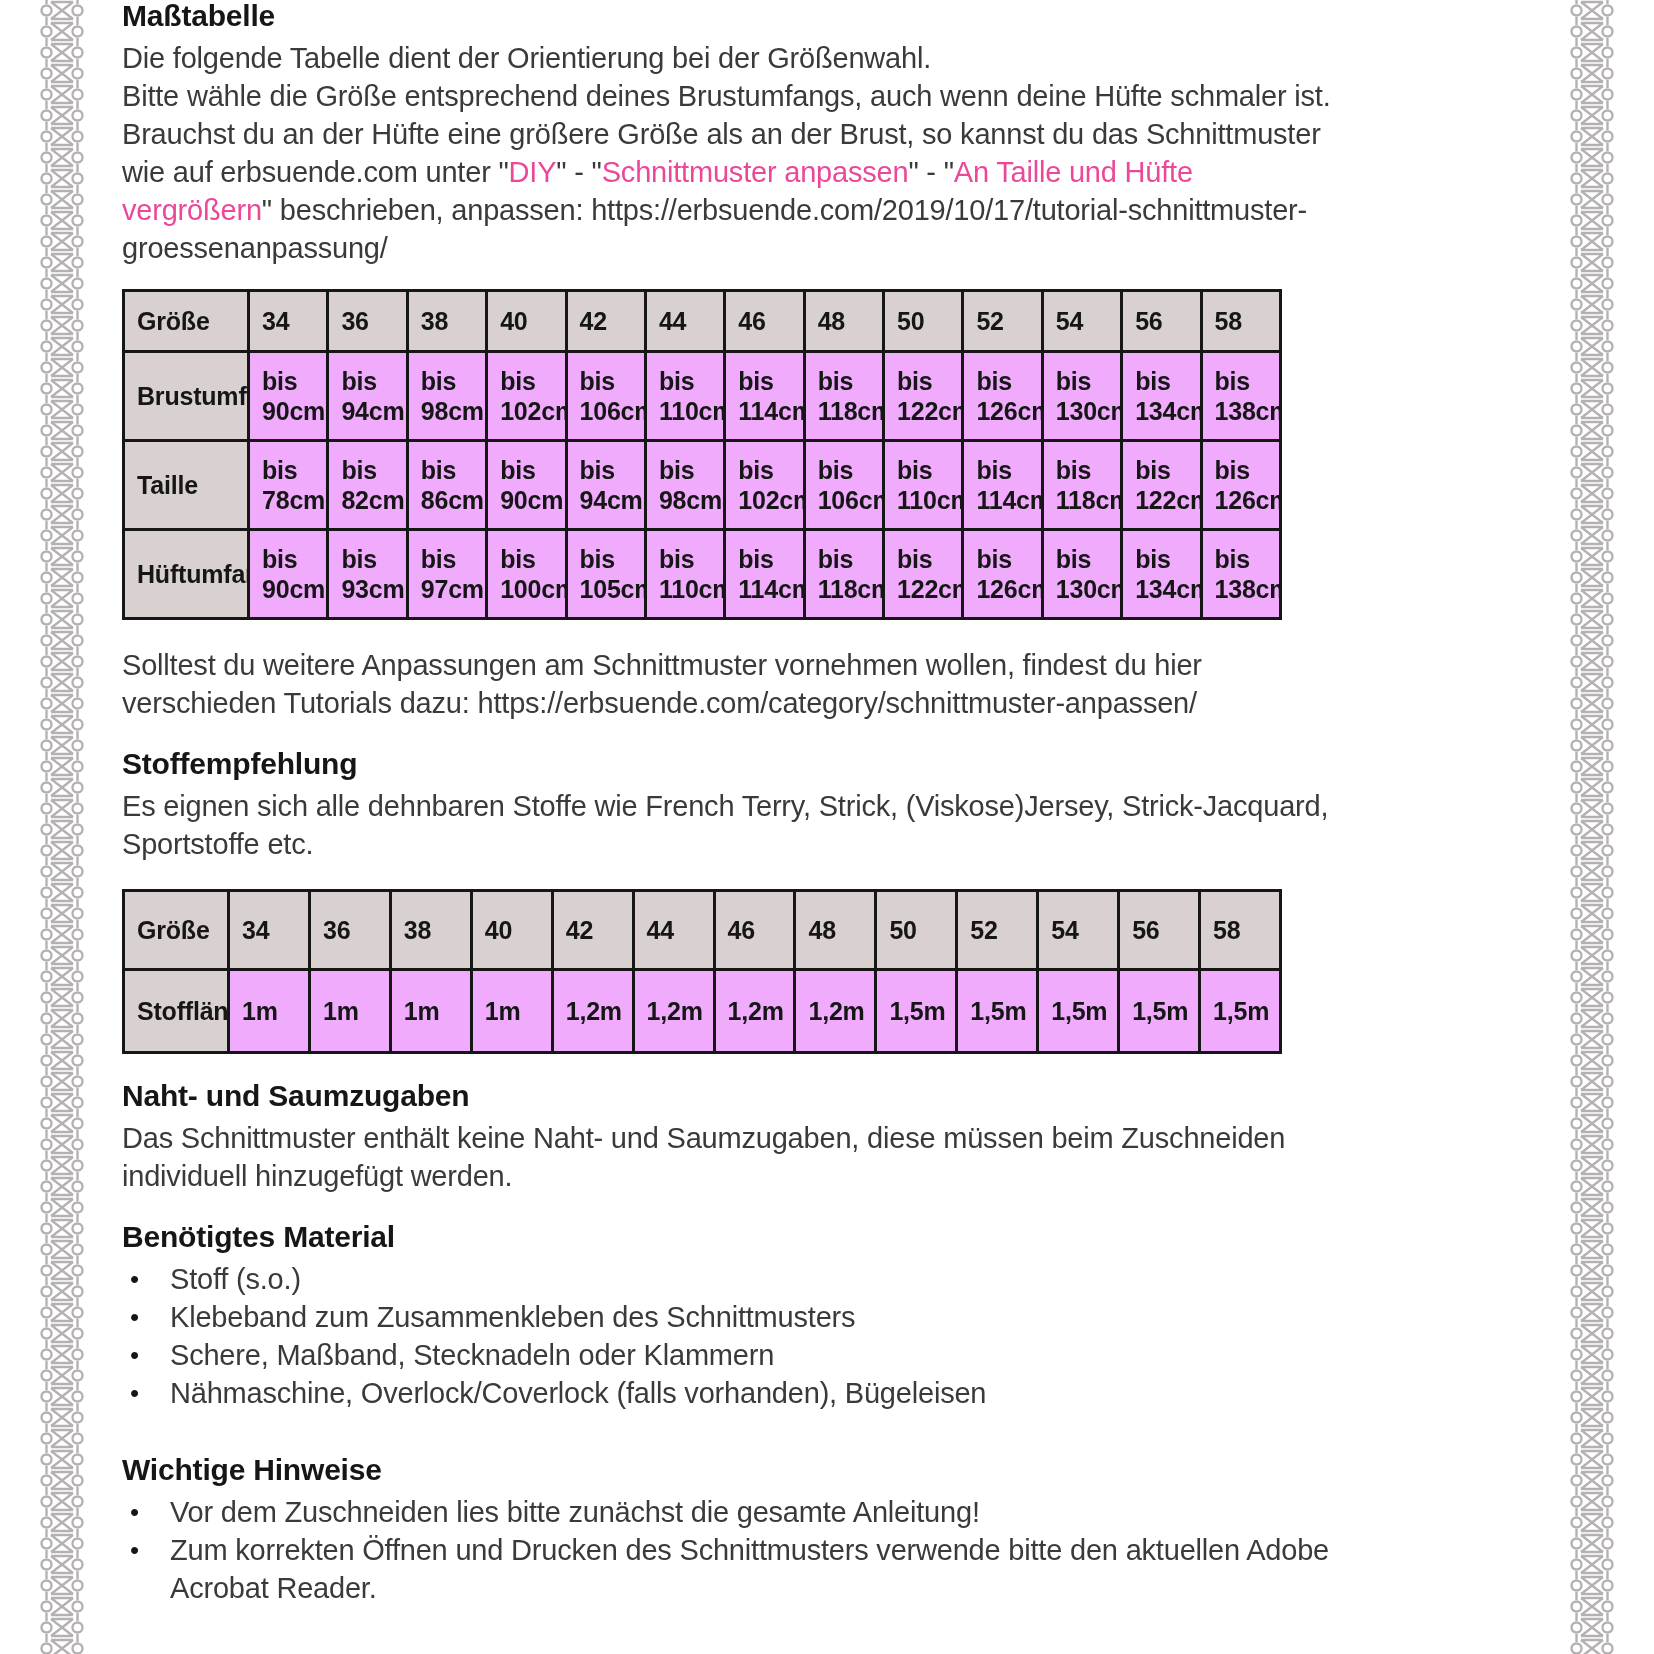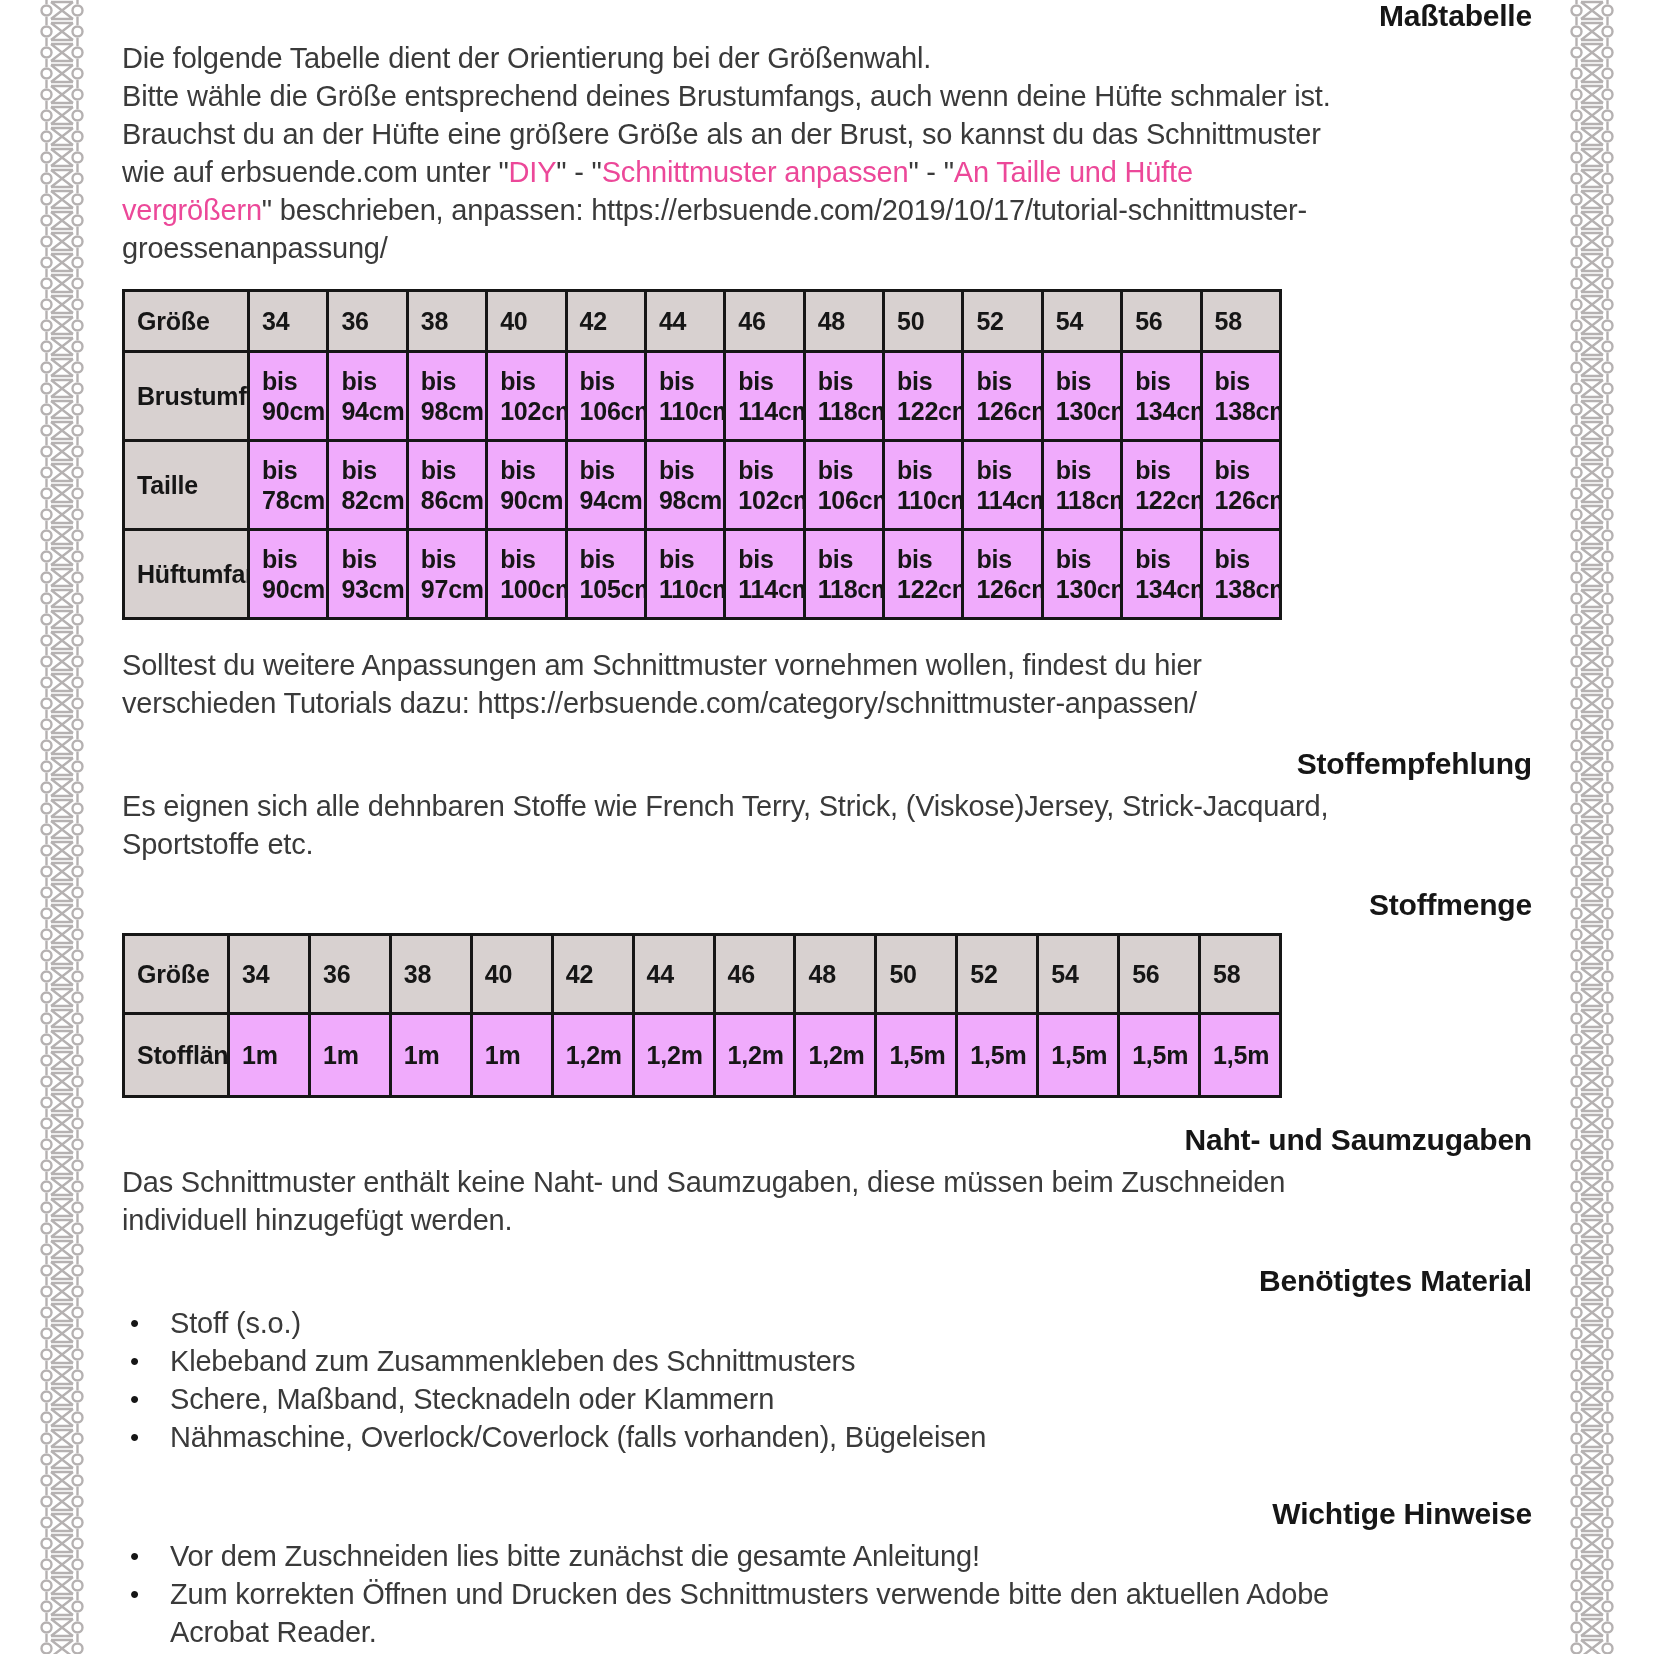--- a/index.html
+++ b/index.html
@@ -11,21 +11,21 @@
   }
   .strip { position:absolute; top:0; }
   .strip-left  { left:40px; }
   .strip-right { left:1570px; }
 
   .content { position:absolute; left:122px; top:0; width:1410px; }
 
   h2 {
     margin:0 0 7px 0;
     font-size:30px; line-height:32px; font-weight:700;
-    color:#161616; letter-spacing:-0.2px;text-align:right;
+    color:#161616; letter-spacing:-0.2px;
   }
   .line {
     font-size:29px; line-height:38px; letter-spacing:-0.2px;
     white-space:nowrap;
   }
   .line b { color:#ec4899; font-weight:400; }
   .url { text-decoration:none; color:#3a3a3a; }
 
   table { border-collapse:collapse; width:1160px; table-layout:fixed; }
   th, td {
@@ -180,21 +180,20 @@
     <div class="line"><span>verschieden Tutorials dazu: </span><span class="url">https://erbsuende.com/category/schnittmuster-anpassen/</span></div>
   </div>
 
   <div class="sec">
     <h2>Stoffempfehlung</h2>
     <div class="line">Es eignen sich alle dehnbaren Stoffe wie French Terry, Strick, (Viskose)Jersey, Strick-Jacquard,</div>
     <div class="line">Sportstoffe etc.</div>
   </div>
 
   <div class="sec">
-    <h2>Stoffmenge</h2>
     <table class="fabric-table">
         <colgroup>
           <col class="c0">
           <col>
           <col>
           <col>
           <col>
           <col>
           <col>
           <col>

